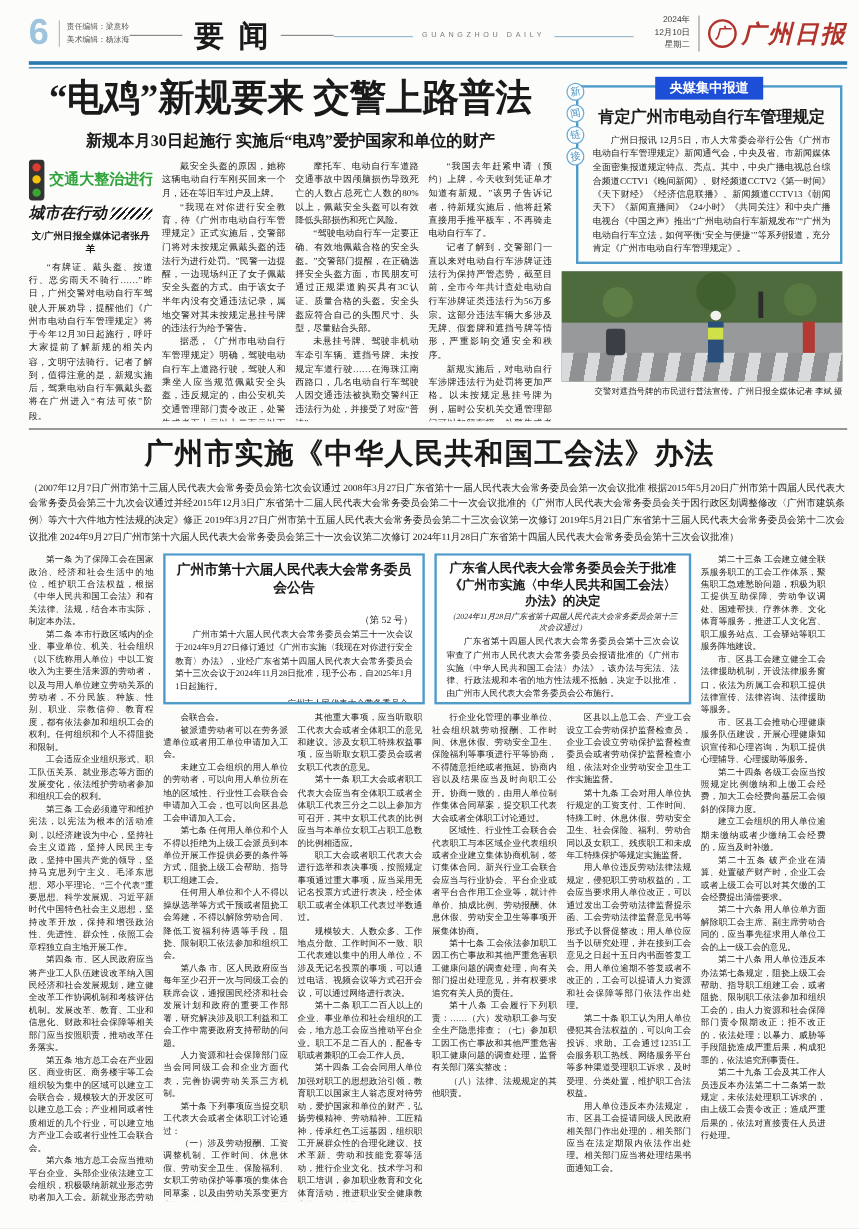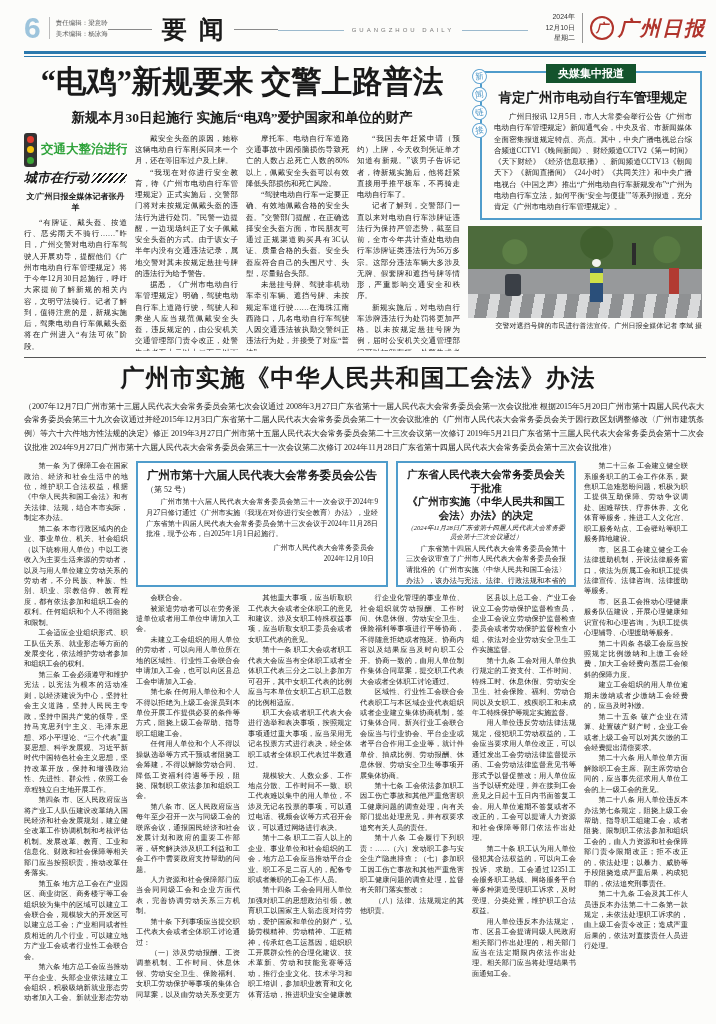--- a/index.html
+++ b/index.html
@@ -59,21 +59,21 @@
   .byline { font-size:8px; text-align:center; margin:3px 0 4px; font-weight:700; }
 
   .ta-right { width:234px; }
   .sbox { border:2px solid #4f9ccb; position:relative; padding:10px 8px 6px 12px;
           margin-left:12px; margin-top:8px; }
   .vlabels { position:absolute; left:-10px; top:-4px; display:flex; flex-direction:column; gap:3px; }
   .vchip { width:15px; height:15px; border:1px solid #66a7d2; border-radius:50%;
            color:#4a94c4; font-size:8.5px; display:flex; align-items:center; justify-content:center;
            background:#fff; transform:rotate(-10deg); }
   .sbadge { position:absolute; top:-9px; left:50%; transform:translateX(-50%);
-            background:#14532d; color:#fff; font-size:11px; font-weight:700; padding:2px 12px;
+            background:#1d4ed8; color:#fff; font-size:11px; font-weight:700; padding:2px 12px;
             white-space:nowrap; font-family:"Liberation Sans",sans-serif; }
   .shead { font-size:13.5px; font-weight:900; text-align:center; margin:6px 0 4px; }
   .sbody { display:block; }
 
   .photo { margin-top:6px; height:92px; position:relative; overflow:hidden; background:#8e9190; }
   .ph-trees { position:absolute; top:0; left:0; right:0; height:46%;
       background:#4d6b3c;
       background-image:radial-gradient(circle at 20% 60%, #5d7f46 0 12px, transparent 13px),
                        radial-gradient(circle at 55% 40%, #41602f 0 16px, transparent 17px),
                        radial-gradient(circle at 85% 55%, #587a42 0 13px, transparent 14px); }
@@ -92,24 +92,24 @@
 
   
   .ma-head { font-size:24px; font-weight:900; text-align:center; letter-spacing:1px; margin:2px 8px 6px; white-space:nowrap; }
   .ma-pre { margin:0 12px 0 24px; font-size:8px; line-height:1.7; text-align:justify; }
   .ma-body { display:flex; gap:8px; margin:7px 10px 0 24px; height:540px; overflow:hidden; }
   .ma-col { width:104px; overflow:hidden; }
   .ma-col p, .mid-col p { font-size:7.2px; line-height:1.45; }
   .ma-mid { width:440px; display:flex; flex-direction:column; }
   .nboxes { display:flex; gap:8px; height:126px; flex:none; }
   .nbox { border:2px solid #4f9ccb; padding:5px 8px 4px; overflow:hidden; background:#fff; }
-  .nbox1 { width:252px; } .nbox2 { flex:1; }
+  .nbox1 { width:218px; } .nbox2 { flex:1; }
   .nb-title { font-size:11.5px; font-weight:900; text-align:center; line-height:1.3; }
   .nb-title2 { font-size:10.5px; font-weight:900; text-align:center; line-height:1.3; }
-  .nb-num { font-size:8px; text-align:left; margin:1px 0 2px; }
+  .nb-num { font-size:8px; text-align:right; margin:13px 0 2px; }
   .nb-date { font-size:6.6px; text-align:center; font-style:italic; margin:1px 0 2px; }
   .nb-body { font-size:7.2px; line-height:1.5; }
   .nb-sign { font-size:7.2px; text-align:right; margin-top:3px; padding-right:4px; line-height:1.5; }
   .mid-cols { display:flex; gap:8px; margin-top:6px; flex:1; overflow:hidden; }
   .mid-col { width:104px; overflow:hidden; }
 </style>
 </head>
 <body>
 
 <div class="page">

